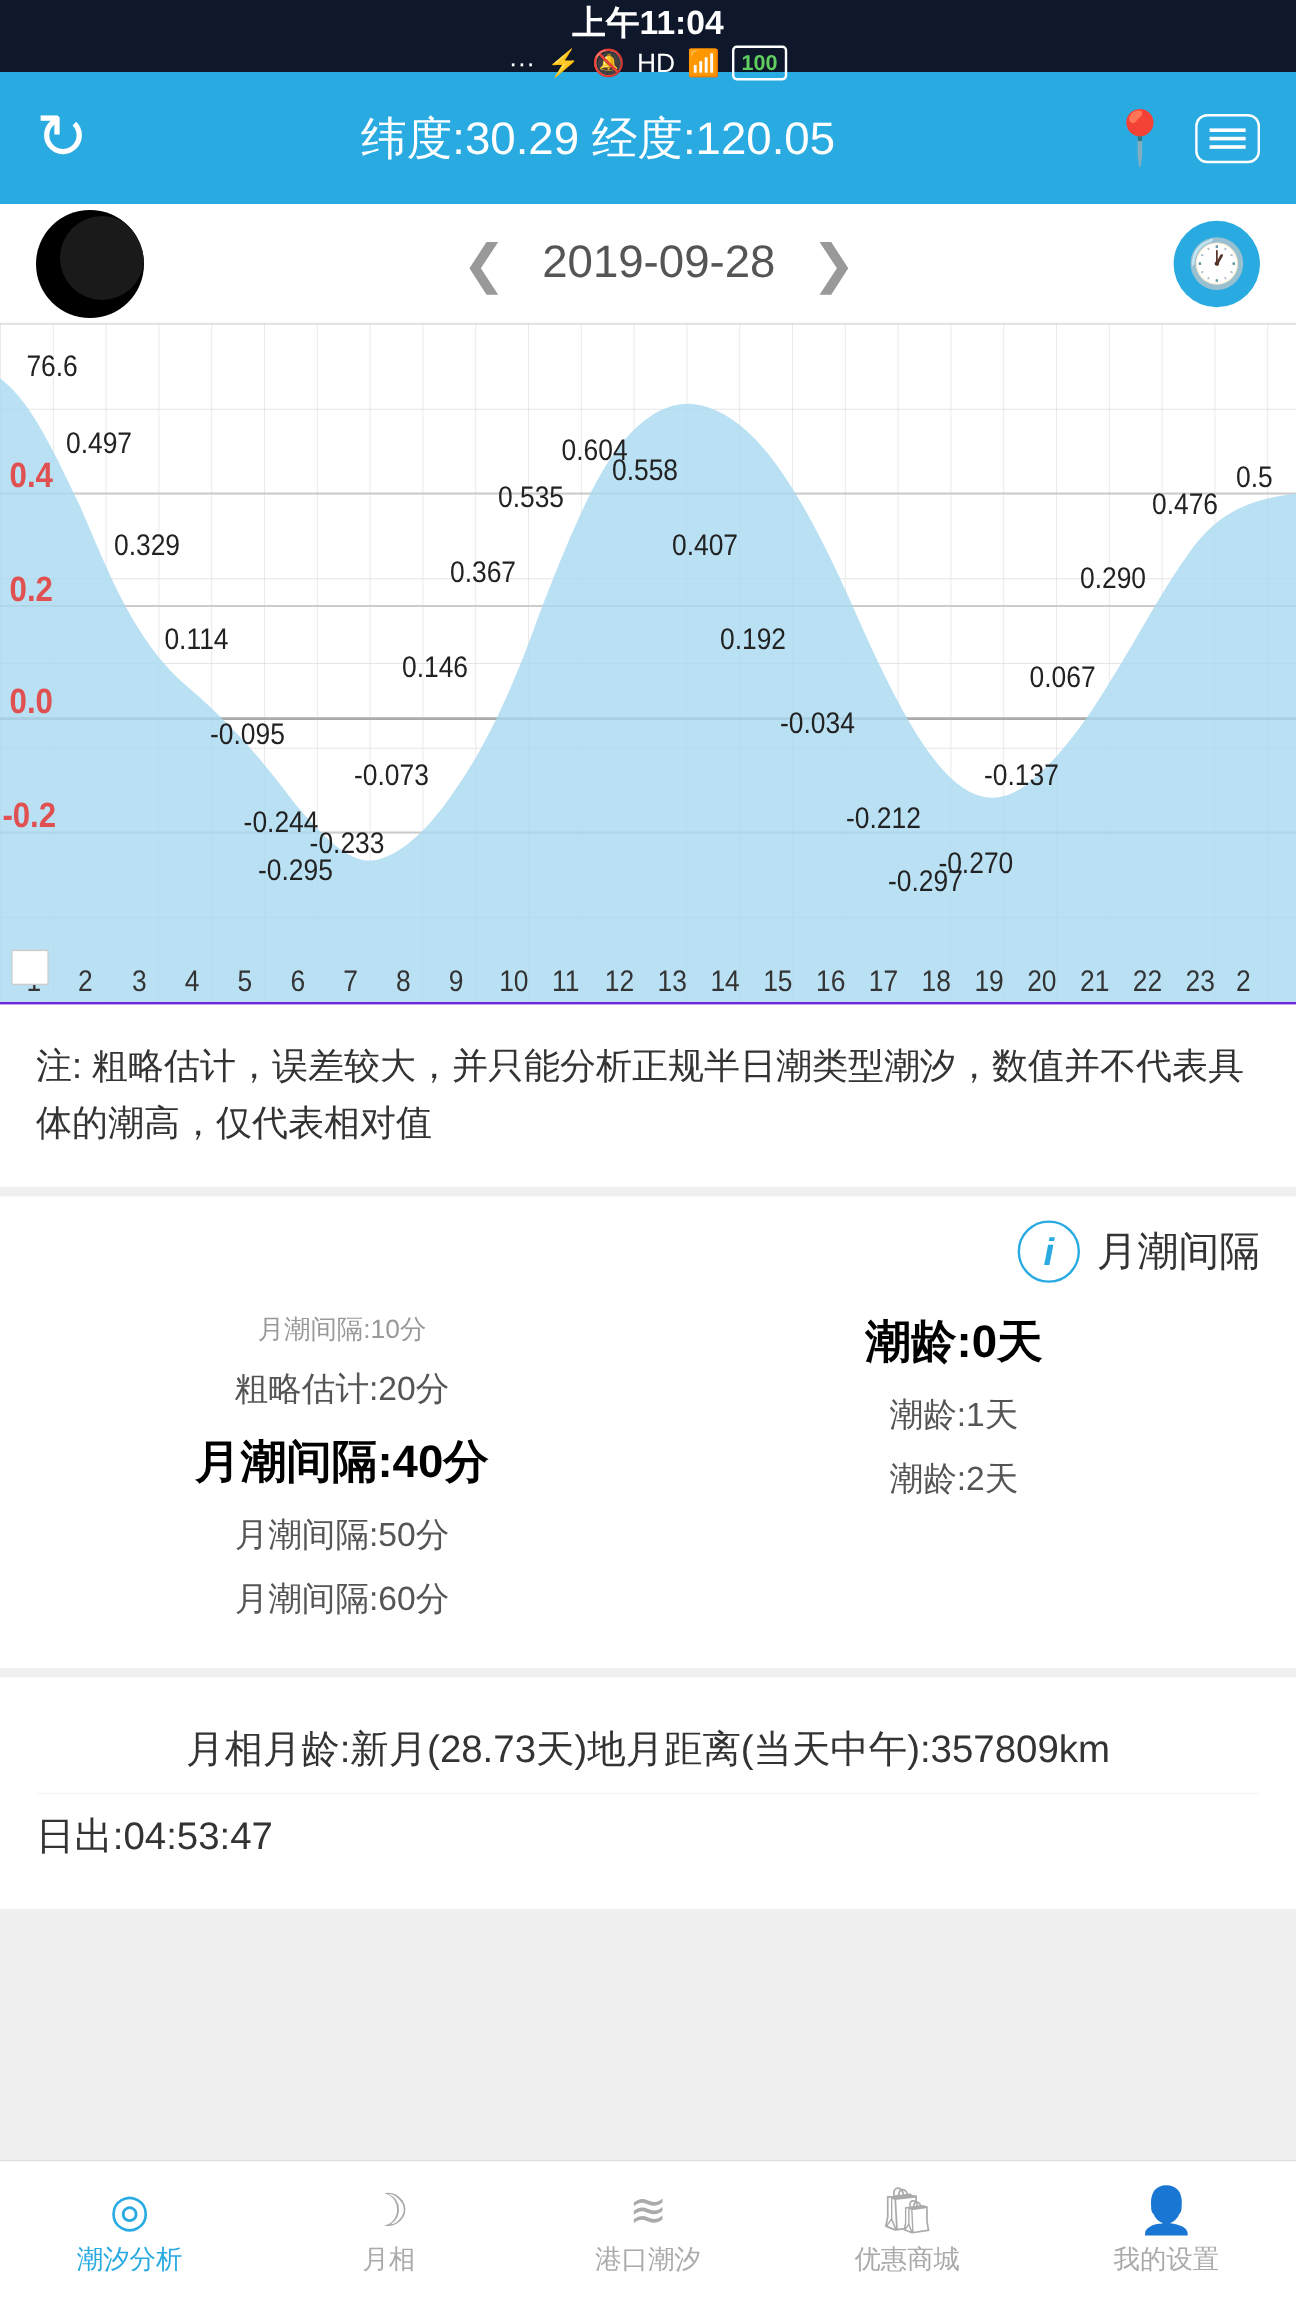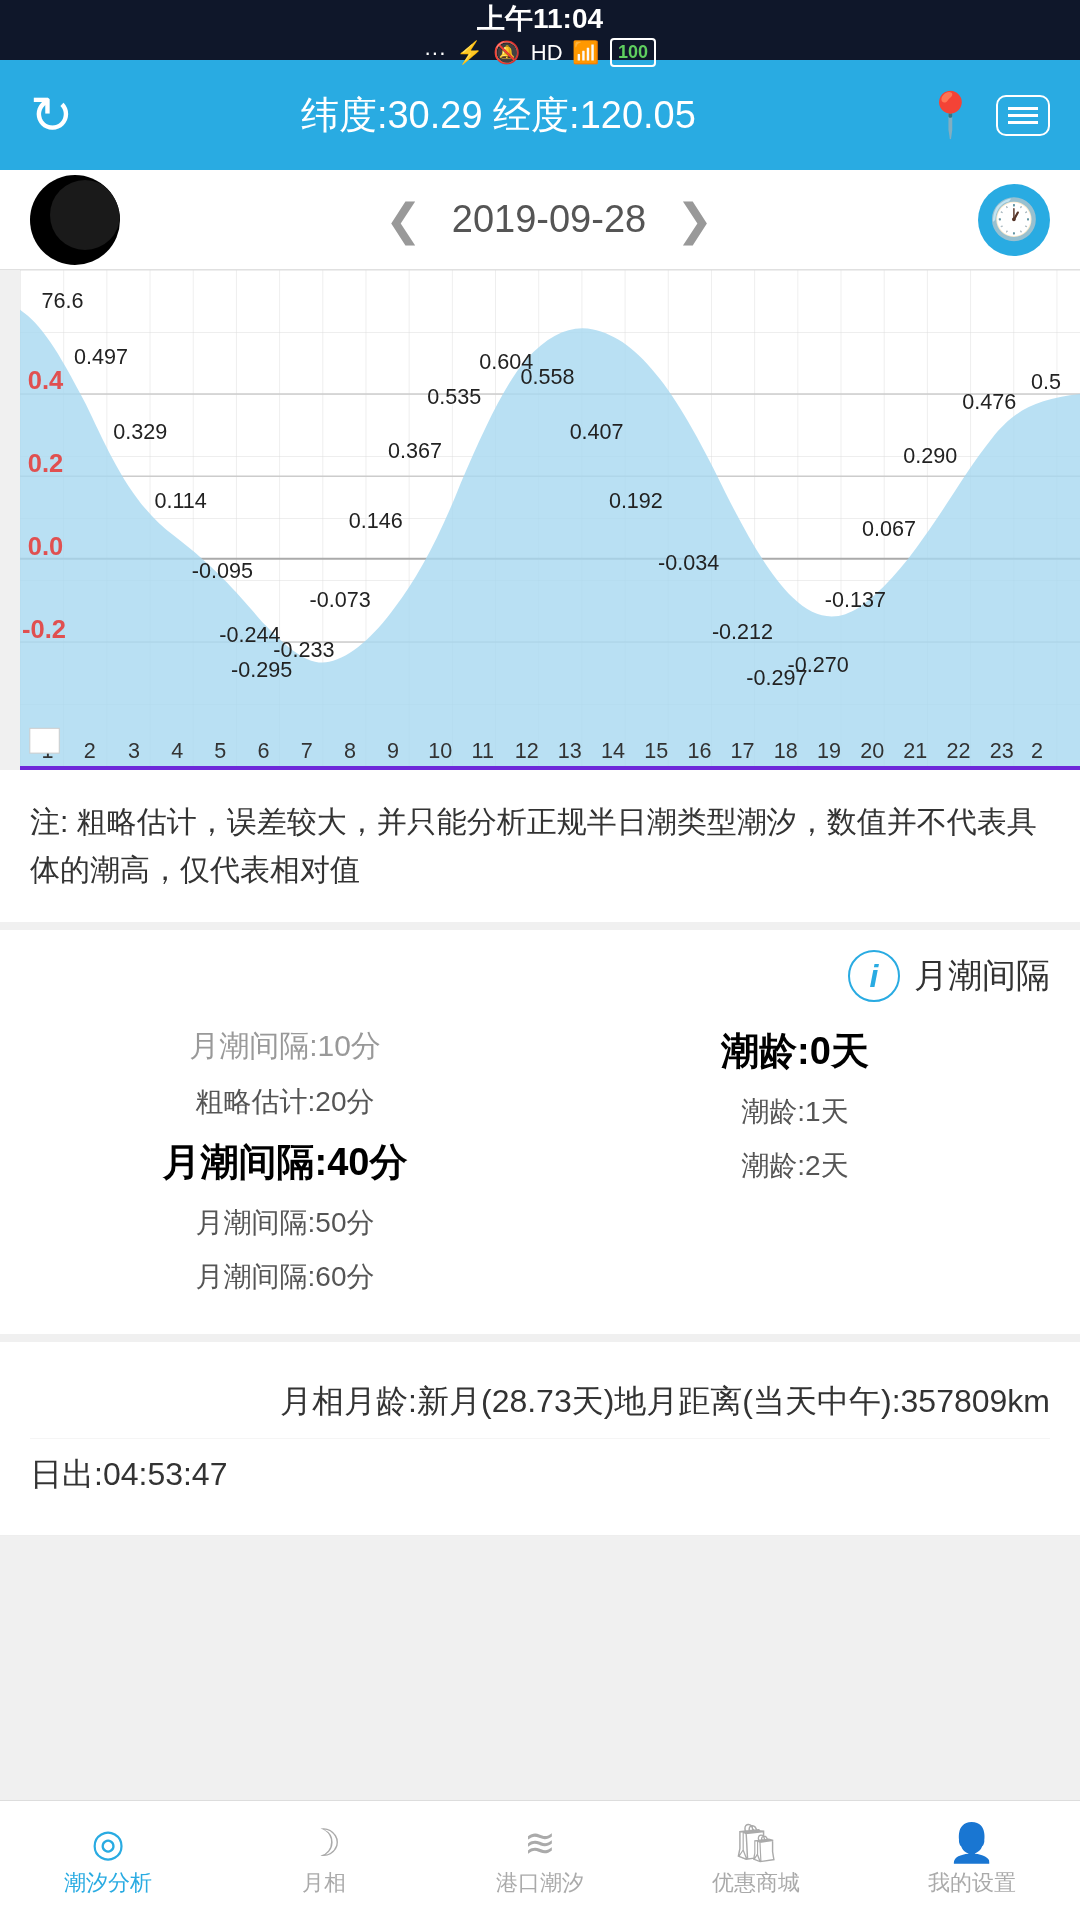--- a/index.html
+++ b/index.html
@@ -109,24 +109,23 @@
       background: #29abe2;
       border-radius: 50%;
       display: flex; align-items: center; justify-content: center;
       font-size: 40px; color: white; cursor: pointer;
     }
 
     
     .chart-area {
       background: white;
       position: relative;
-      height: 500px;
+      height: 567px;
       overflow: hidden;
-      border-bottom: 4px solid #6d28d9;
-      margin-left: 20px;
+      border-bottom: 2px solid #6d28d9;
     }
     .chart-svg {
       width: 100%;
       height: 100%;
     }
 
     
     .note-section {
       background: white;
       padding: 28px 30px;
@@ -179,32 +178,32 @@
       font-size: 28px;
       color: #555;
     }
     .tidal-row.active {
       font-size: 38px;
       font-weight: bold;
       color: #000;
     }
     .tidal-row.faded {
       color: #999;
-      font-size: 30px;
+      font-size: 22px;
     }
 
     
     .info-section {
       background: white;
       padding: 24px 30px;
       border-bottom: 1px solid #eee;
     }
     .info-row {
       display: flex;
-      justify-content: flex-end;
+      justify-content: center;
       padding: 14px 0;
       font-size: 32px;
       color: #333;
       border-bottom: 1px solid #f5f5f5;
     }
     .info-row:last-child { border-bottom: none; flex-direction: column; }
     .info-label { color: #333; }
     .info-value { color: #333; }
 
     

